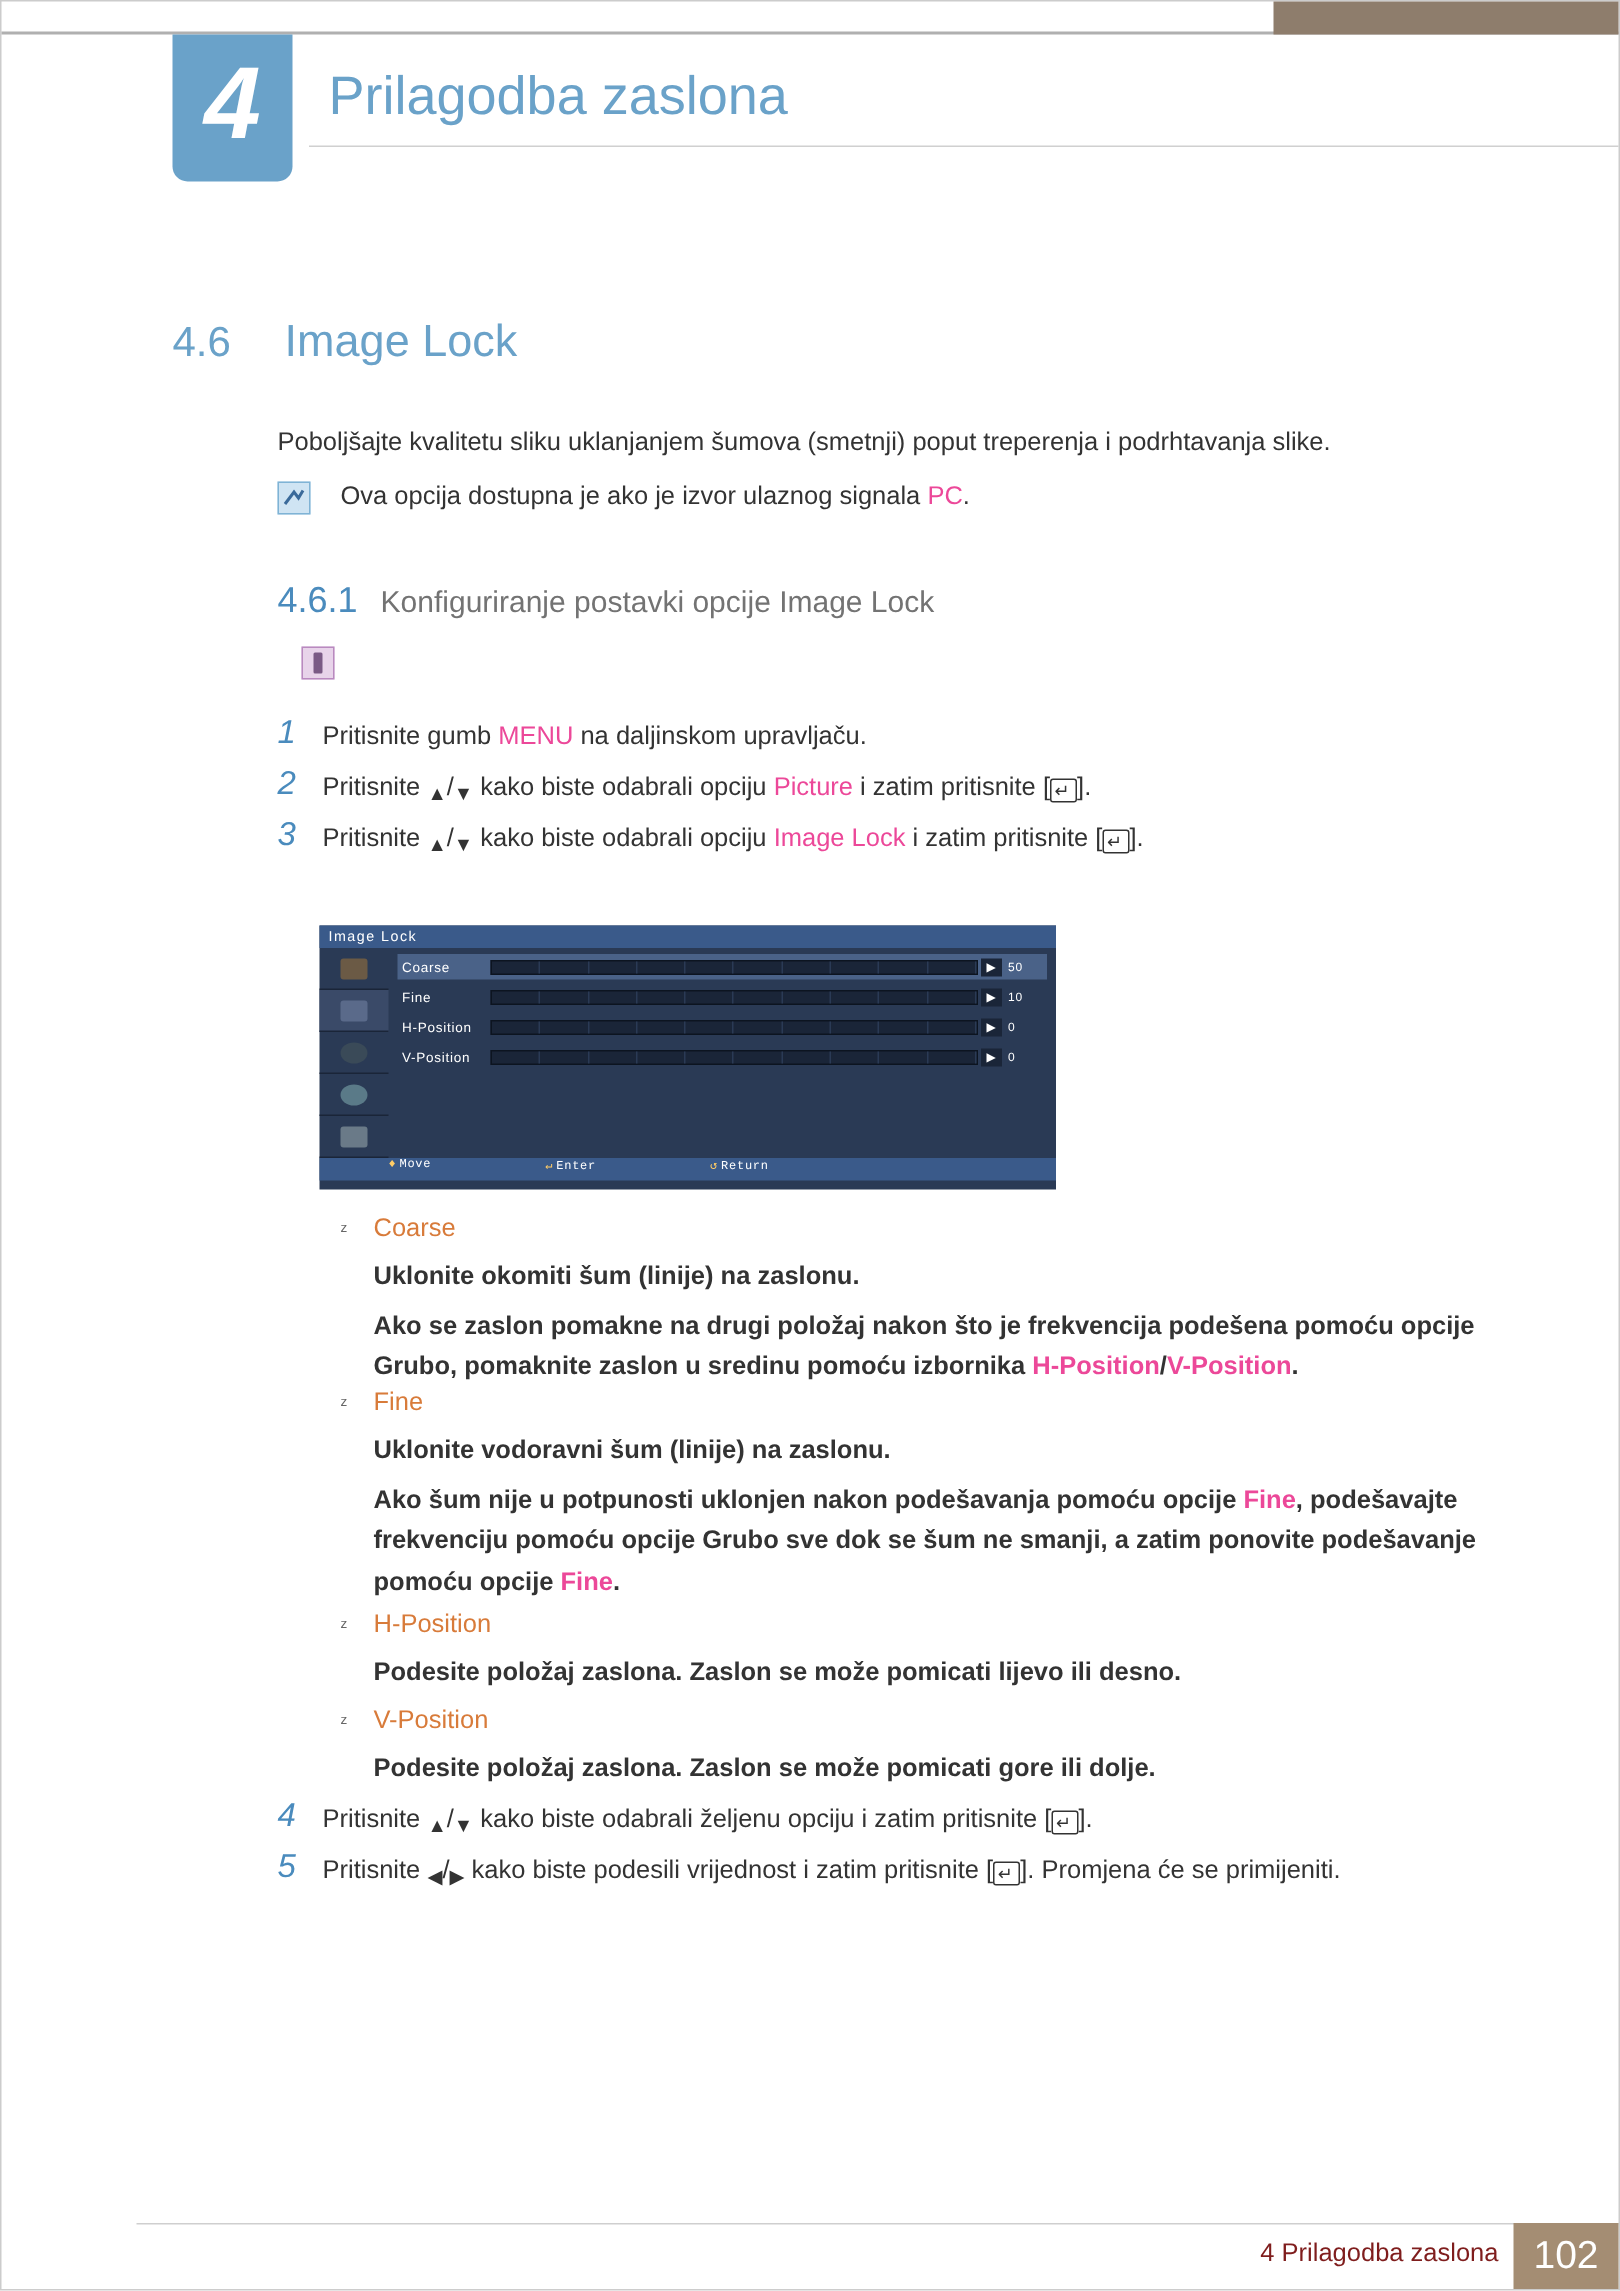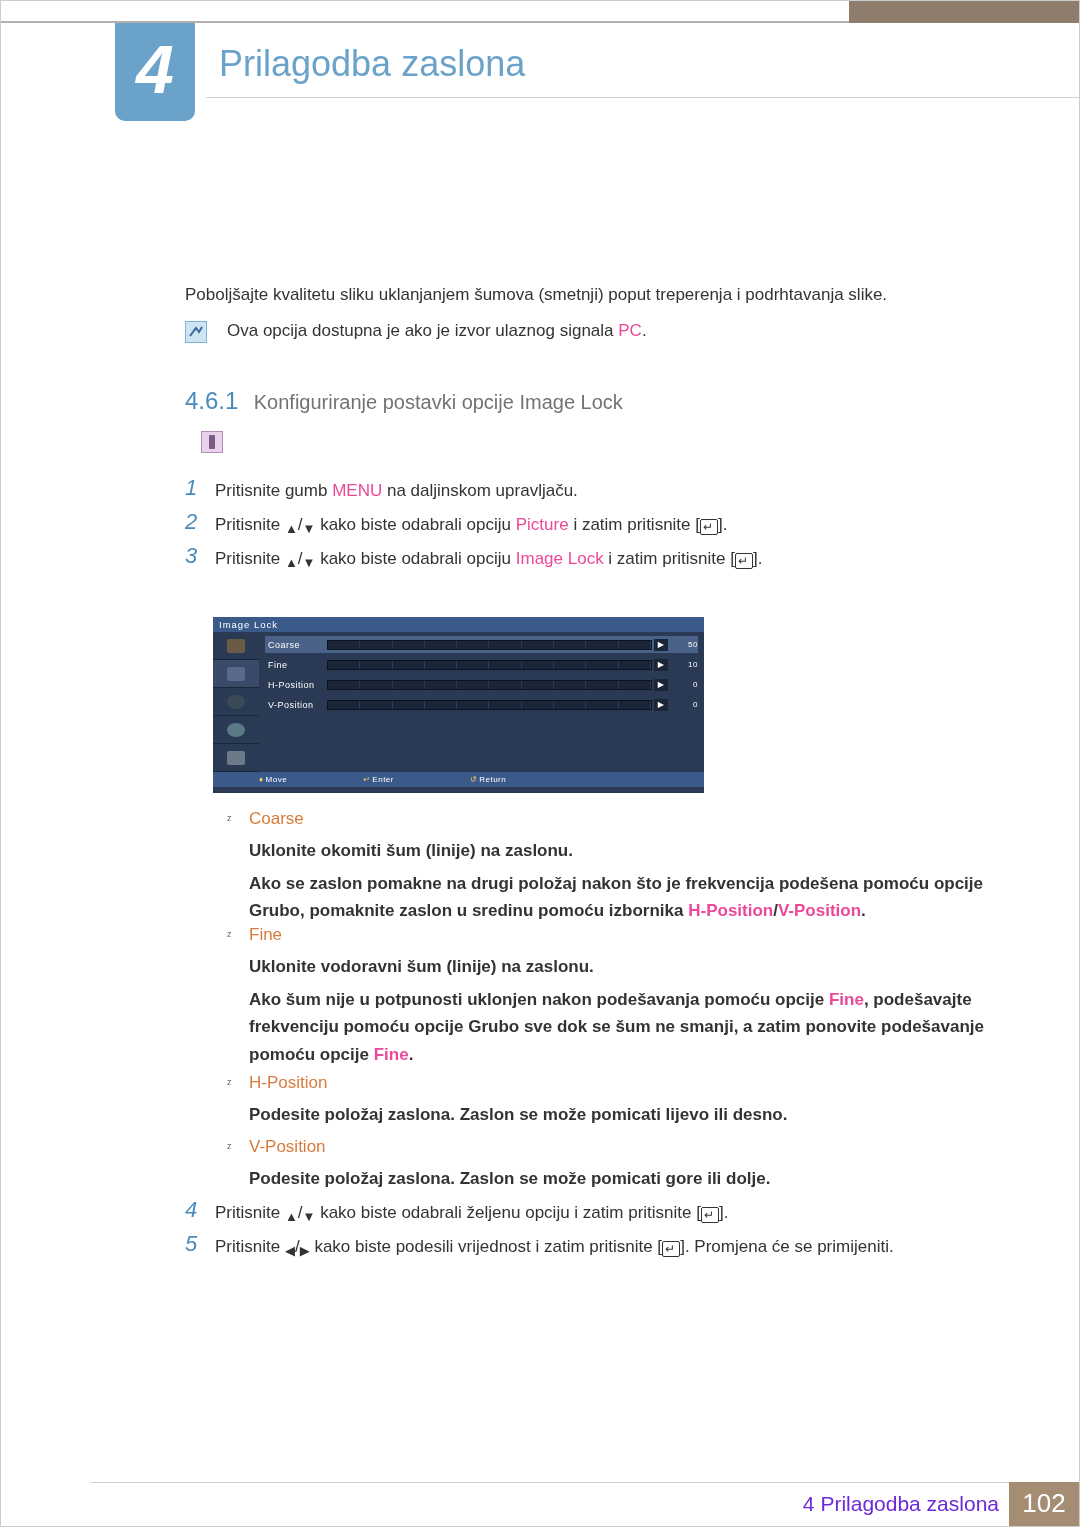--- a/index.html
+++ b/index.html
@@ -194,28 +194,29 @@
     border: 1px solid #0c1420;
   }
   .osd-tick { flex: 1; border-right: 1px solid #2a3a55; }
   .osd-end {
     width: 14px; height: 12px;
     display: flex; align-items: center; justify-content: center;
     font-size: 8px;
     background: #1a2538;
     margin-left: 2px;
   }
-  .osd-val { width: 30px; text-align: right; padding-left: 4px; font-size: 8px; }
+  .osd-val { width: 30px; text-align: left; padding-left: 4px; font-size: 8px; }
   .osd-footer {
     background: #3a5a8a;
     height: 15px;
-    display: flex; align-items: center;
+    display: flex; 
     font-size: 8px;
     letter-spacing: 0.5px;
     padding-left: 46px;
+    font-family: Liberation Mono, monospace;
   }
   .osd-footer span { margin-right: 38px; }
   .osd-footer .sy { color: #ffcc66; margin-right: 2px; }
 
   
   .bullet {
     position: absolute;
     left: 226px; right: 80px;
   }
   .bullet-mark {
@@ -242,22 +243,22 @@
     left: 0; right: 0; bottom: 0;
     height: 44px;
   }
   .footer-line {
     border-top: 1px solid #cfcfcf;
     position: absolute; left: 90px; right: 0; top: 0;
   }
   .footer-text {
     position: absolute;
     right: 80px; top: 10px;
-    font-size: 21px;
-    color: #6d28d9;
+    font-size: 17px;
+    color: #7f1d1d;
   }
   .footer-badge {
     position: absolute;
     right: 0; top: 0;
     width: 70px; height: 44px;
     background: #a48d73;
     color: #fff;
     font-size: 26px;
     text-align: center;
     line-height: 42px;
@@ -268,20 +269,24 @@
 
 <div class="page">
 
   <div class="header-bar">
     <div class="header-bar-right"></div>
   </div>
   <div class="chapter-tab">4</div>
   <div class="chapter-title">Prilagodba zaslona</div>
   <div class="chapter-underline"></div>
 
+  <div class="section-row" style="top:210px">
+    <span class="sec-num">4.6</span>
+    <span class="sec-title">Image Lock</span>
+  </div>
 
   <div class="body-text" style="top:282px">Poboljšajte kvalitetu sliku uklanjanjem šumova (smetnji) poput treperenja i podrhtavanja slike.</div>
 
   <div class="note-icon" style="left:184px; top:320px">
     <svg viewBox="0 0 20 20">
         <path d="M4 14 L10 6 L13 10 L16 5" stroke="#3a6a9a" stroke-width="2" fill="none"></path>
       </svg>
   </div>
   <div class="note-text" style="left:226px; top:320px">
     <span>Ova opcija dostupna je ako je izvor ulaznog signala </span><span class="hl">PC</span><span>.</span>

